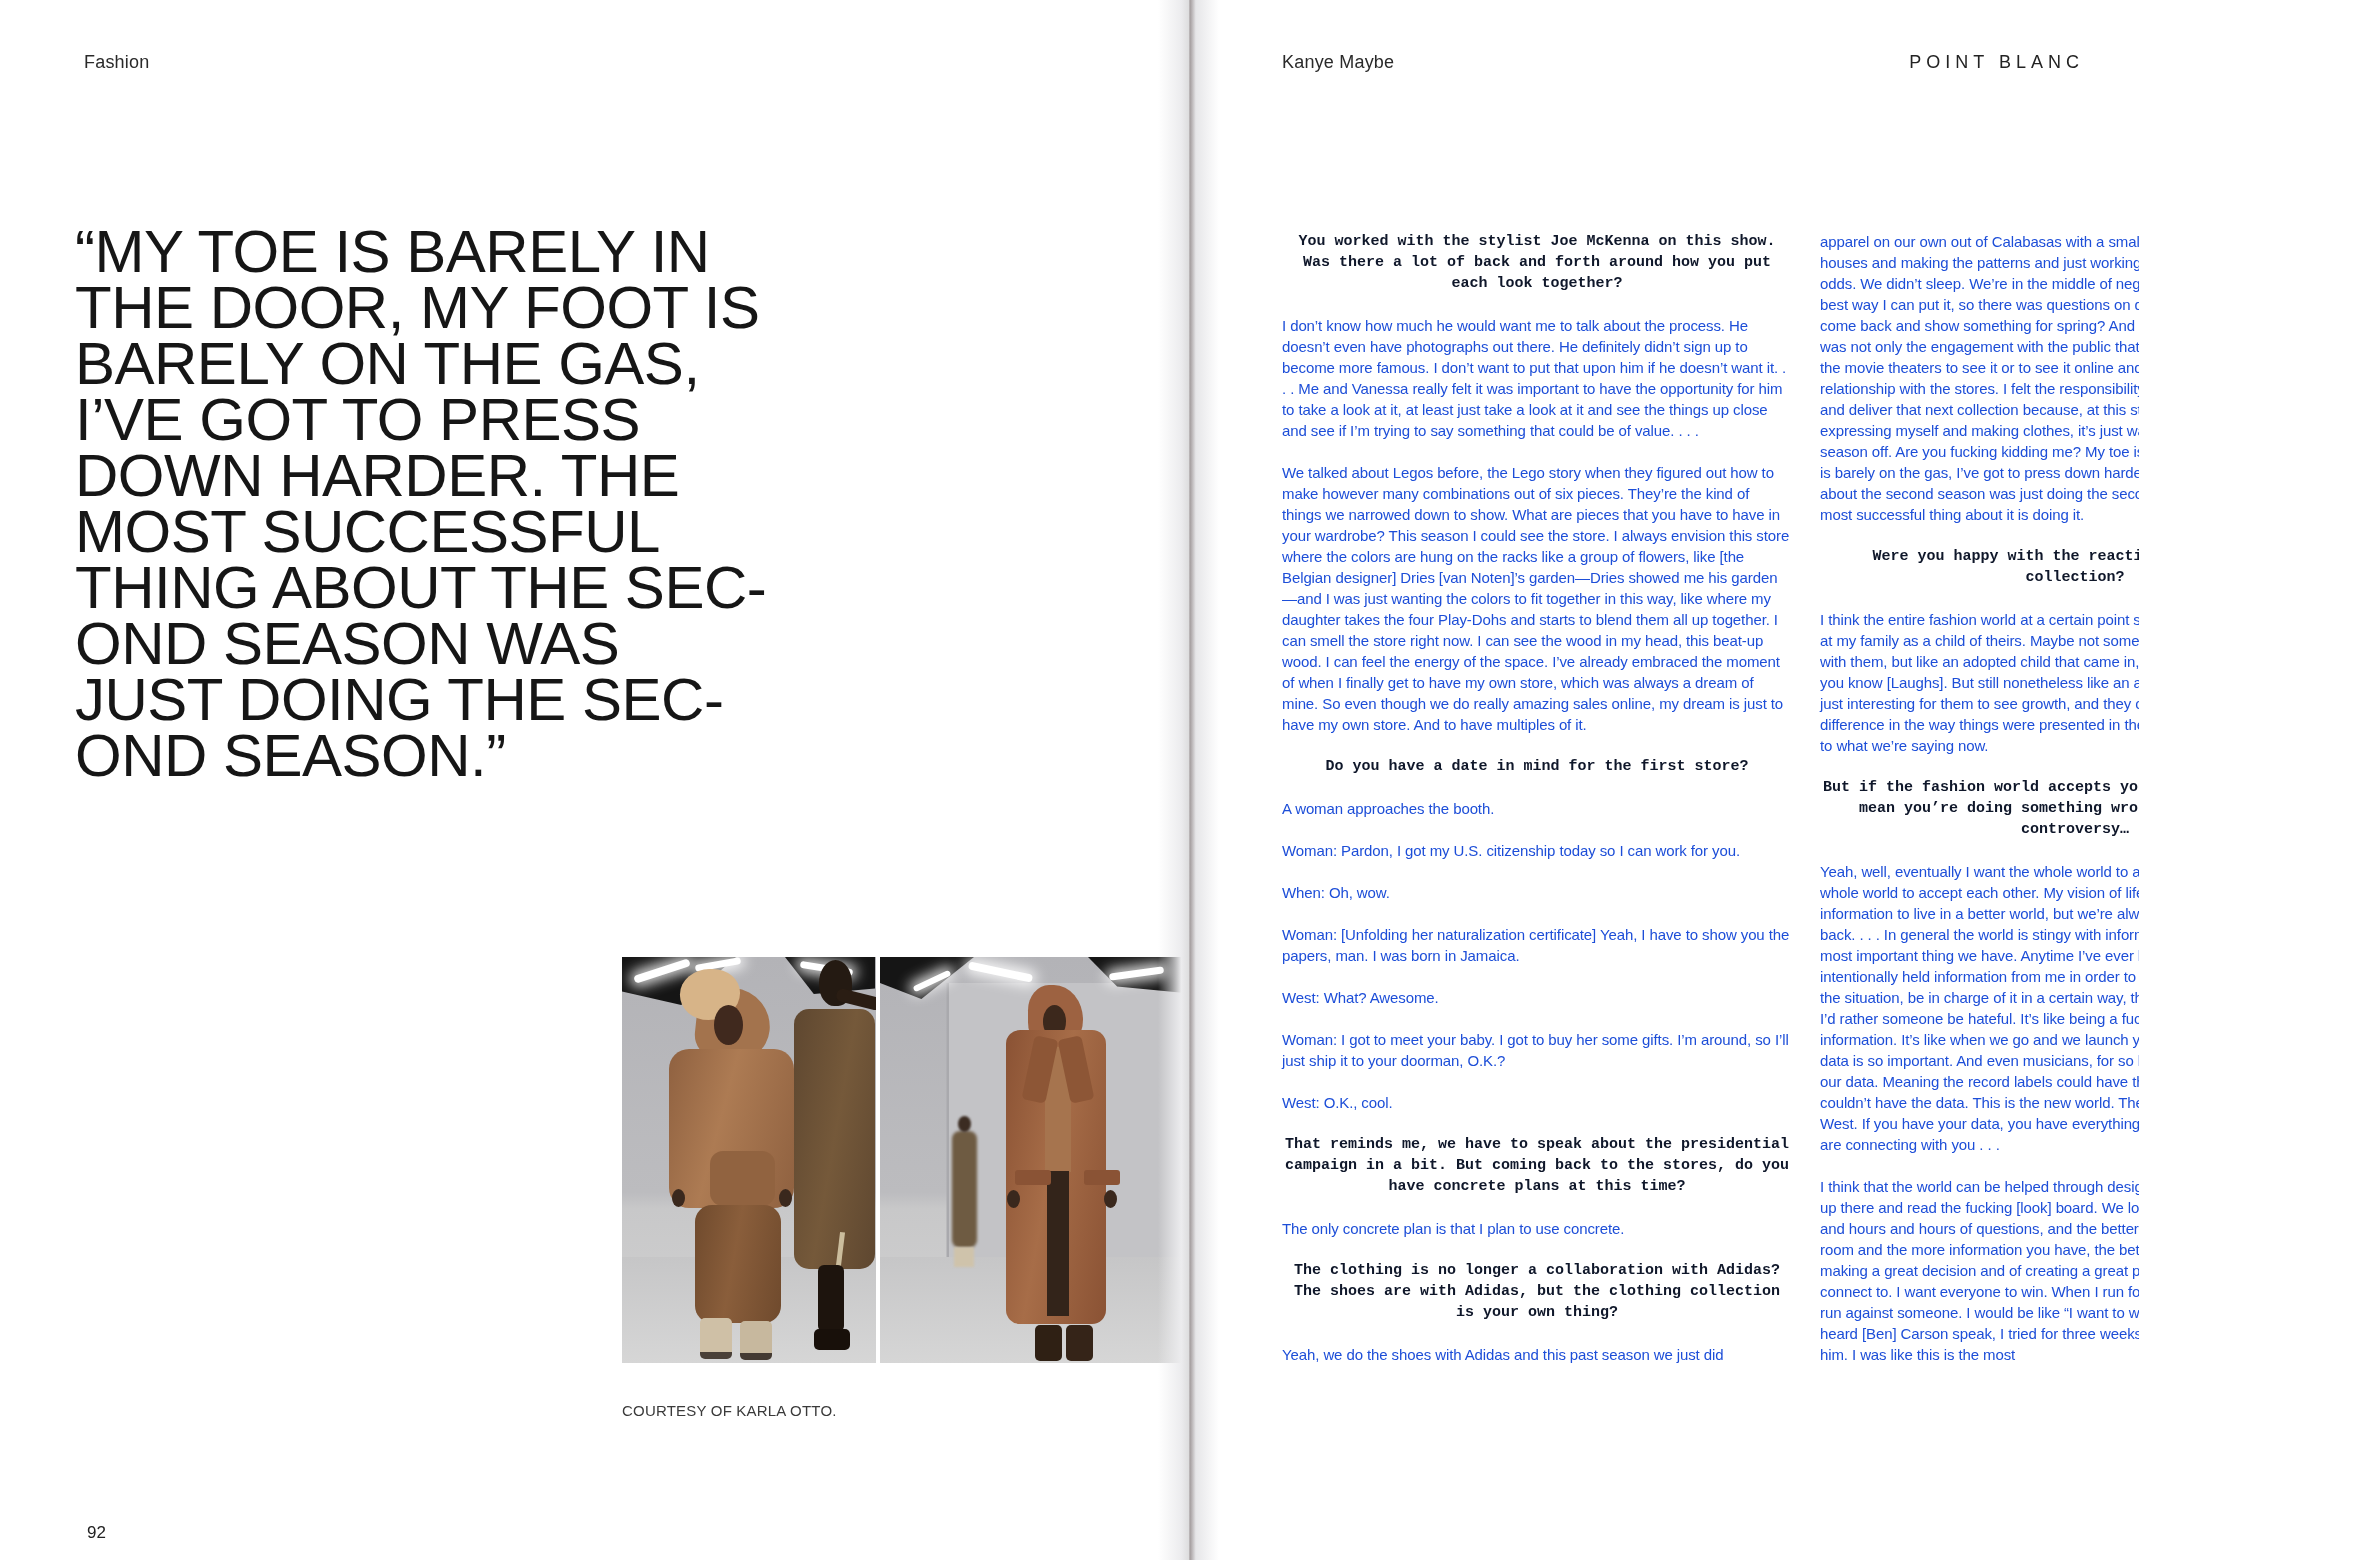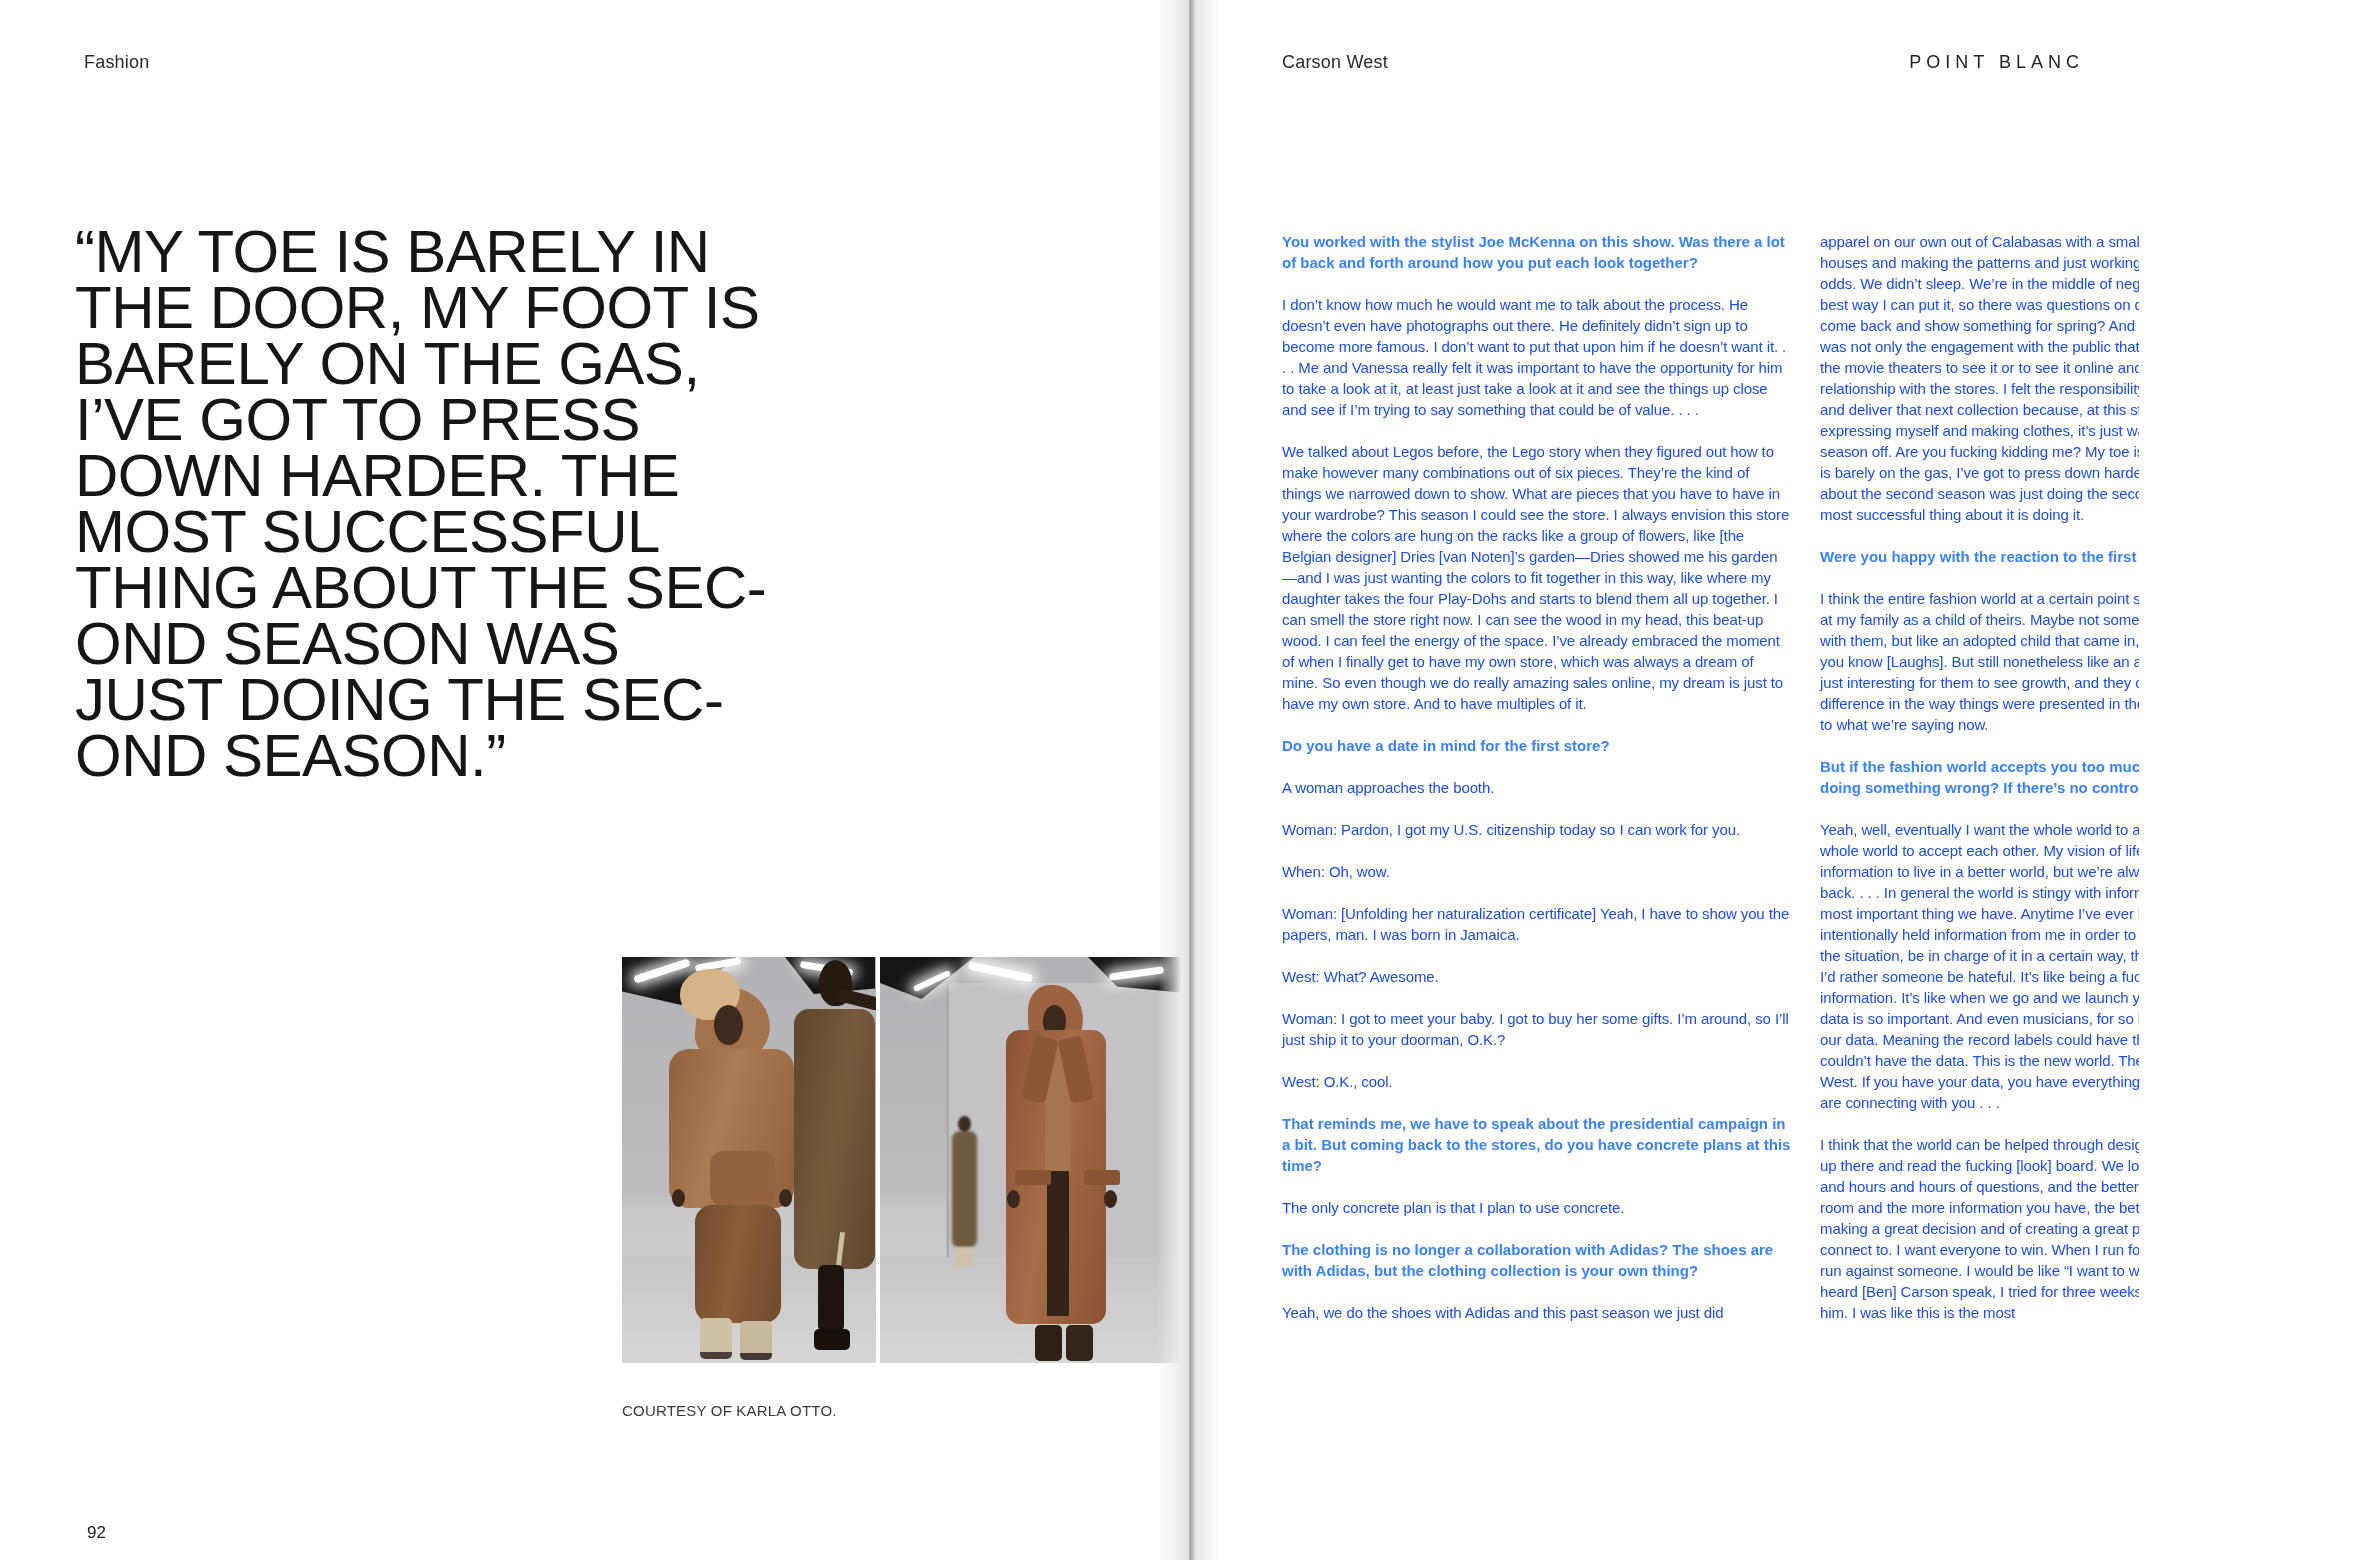--- a/index.html
+++ b/index.html
@@ -22,22 +22,22 @@
   
   .col { position:absolute; top:231px; width:510px; }
   #column-1 { left:1282px; }
   #column-2 { left:1820px; }
   .col p { margin:0 0 21px 0; }
   .col p.answer {
     font-family:"Liberation Sans", sans-serif;
     font-size:15px; line-height:21px; letter-spacing:-0.1px; color:#1d4ed8;
   }
   .col p.question {
-    font-family:Liberation Sans, sans-serif; font-weight:bold;
-    font-size:15px; line-height:21px; color:#3b82f6;
+    font-family:Liberation Mono, monospace; font-weight:bold;
+    font-size:15px; line-height:21px; color:#0f172a;text-align:center;
   }
   
   #photo-wrap { position:absolute; left:622px; top:957px; width:563px; height:406px; }
   .photo { position:absolute; top:0; height:406px; overflow:hidden; background:linear-gradient(#b3b3b7 0%, #bcbcbf 58%, #c8c8c9 62%, #d2d2d2 100%); }
   #photo-left { left:0; width:254px; }
   #photo-right { left:258px; width:305px; }
   .floor { position:absolute; left:0; right:0; bottom:0; height:106px;
     background:linear-gradient(#c6c6c7, #d6d6d6); }
   .ceiling-shape { position:absolute; background:#151515; }
   .light-bar { position:absolute; background:#ffffff; border-radius:4px;
@@ -157,21 +157,21 @@
       <div class="shape boot-c1"></div>
       <div class="shape boot-c2"></div>
     </div>
   </div>
 
   <div id="photo-caption">COURTESY OF KARLA OTTO.</div>
   <div class="folio" id="folio-left">92</div>
 
   <div id="gutter"></div>
 
-  <div class="running-head" id="head-kanye">Carson West</div>
+  <div class="running-head" id="head-kanye">Kanye Maybe</div>
   <div class="running-head" id="head-mag">POINT BLANC</div>
 
   <div class="col" id="column-1">
       <p class="question">You worked with the stylist Joe McKenna on this show. Was there a lot of back and forth around how you put each look together?</p>
       <p class="answer">I don’t know how much he would want me to talk about the process. He doesn’t even have photographs out there. He definitely didn’t sign up to become more famous. I don’t want to put that upon him if he doesn’t want it. . . . Me and Vanessa really felt it was important to have the opportunity for him to take a look at it, at least just take a look at it and see the things up close and see if I’m trying to say something that could be of value. . . .</p>
       <p class="answer">We talked about Legos before, the Lego story when they figured out how to make however many combinations out of six pieces. They’re the kind of things we narrowed down to show. What are pieces that you have to have in your wardrobe? This season I could see the store. I always envision this store where the colors are hung on the racks like a group of flowers, like [the Belgian designer] Dries [van Noten]’s garden—Dries showed me his garden—and I was just wanting the colors to fit together in this way, like where my daughter takes the four Play-Dohs and starts to blend them all up together. I can smell the store right now. I can see the wood in my head, this beat-up wood. I can feel the energy of the space. I’ve already embraced the moment of when I finally get to have my own store, which was always a dream of mine. So even though we do really amazing sales online, my dream is just to have my own store. And to have multiples of it.</p>
       <p class="question">Do you have a date in mind for the first store?</p>
       <p class="answer">A woman approaches the booth.</p>
       <p class="answer">Woman: Pardon, I got my U.S. citizenship today so I can work for you.</p>
       <p class="answer">When: Oh, wow.</p>

